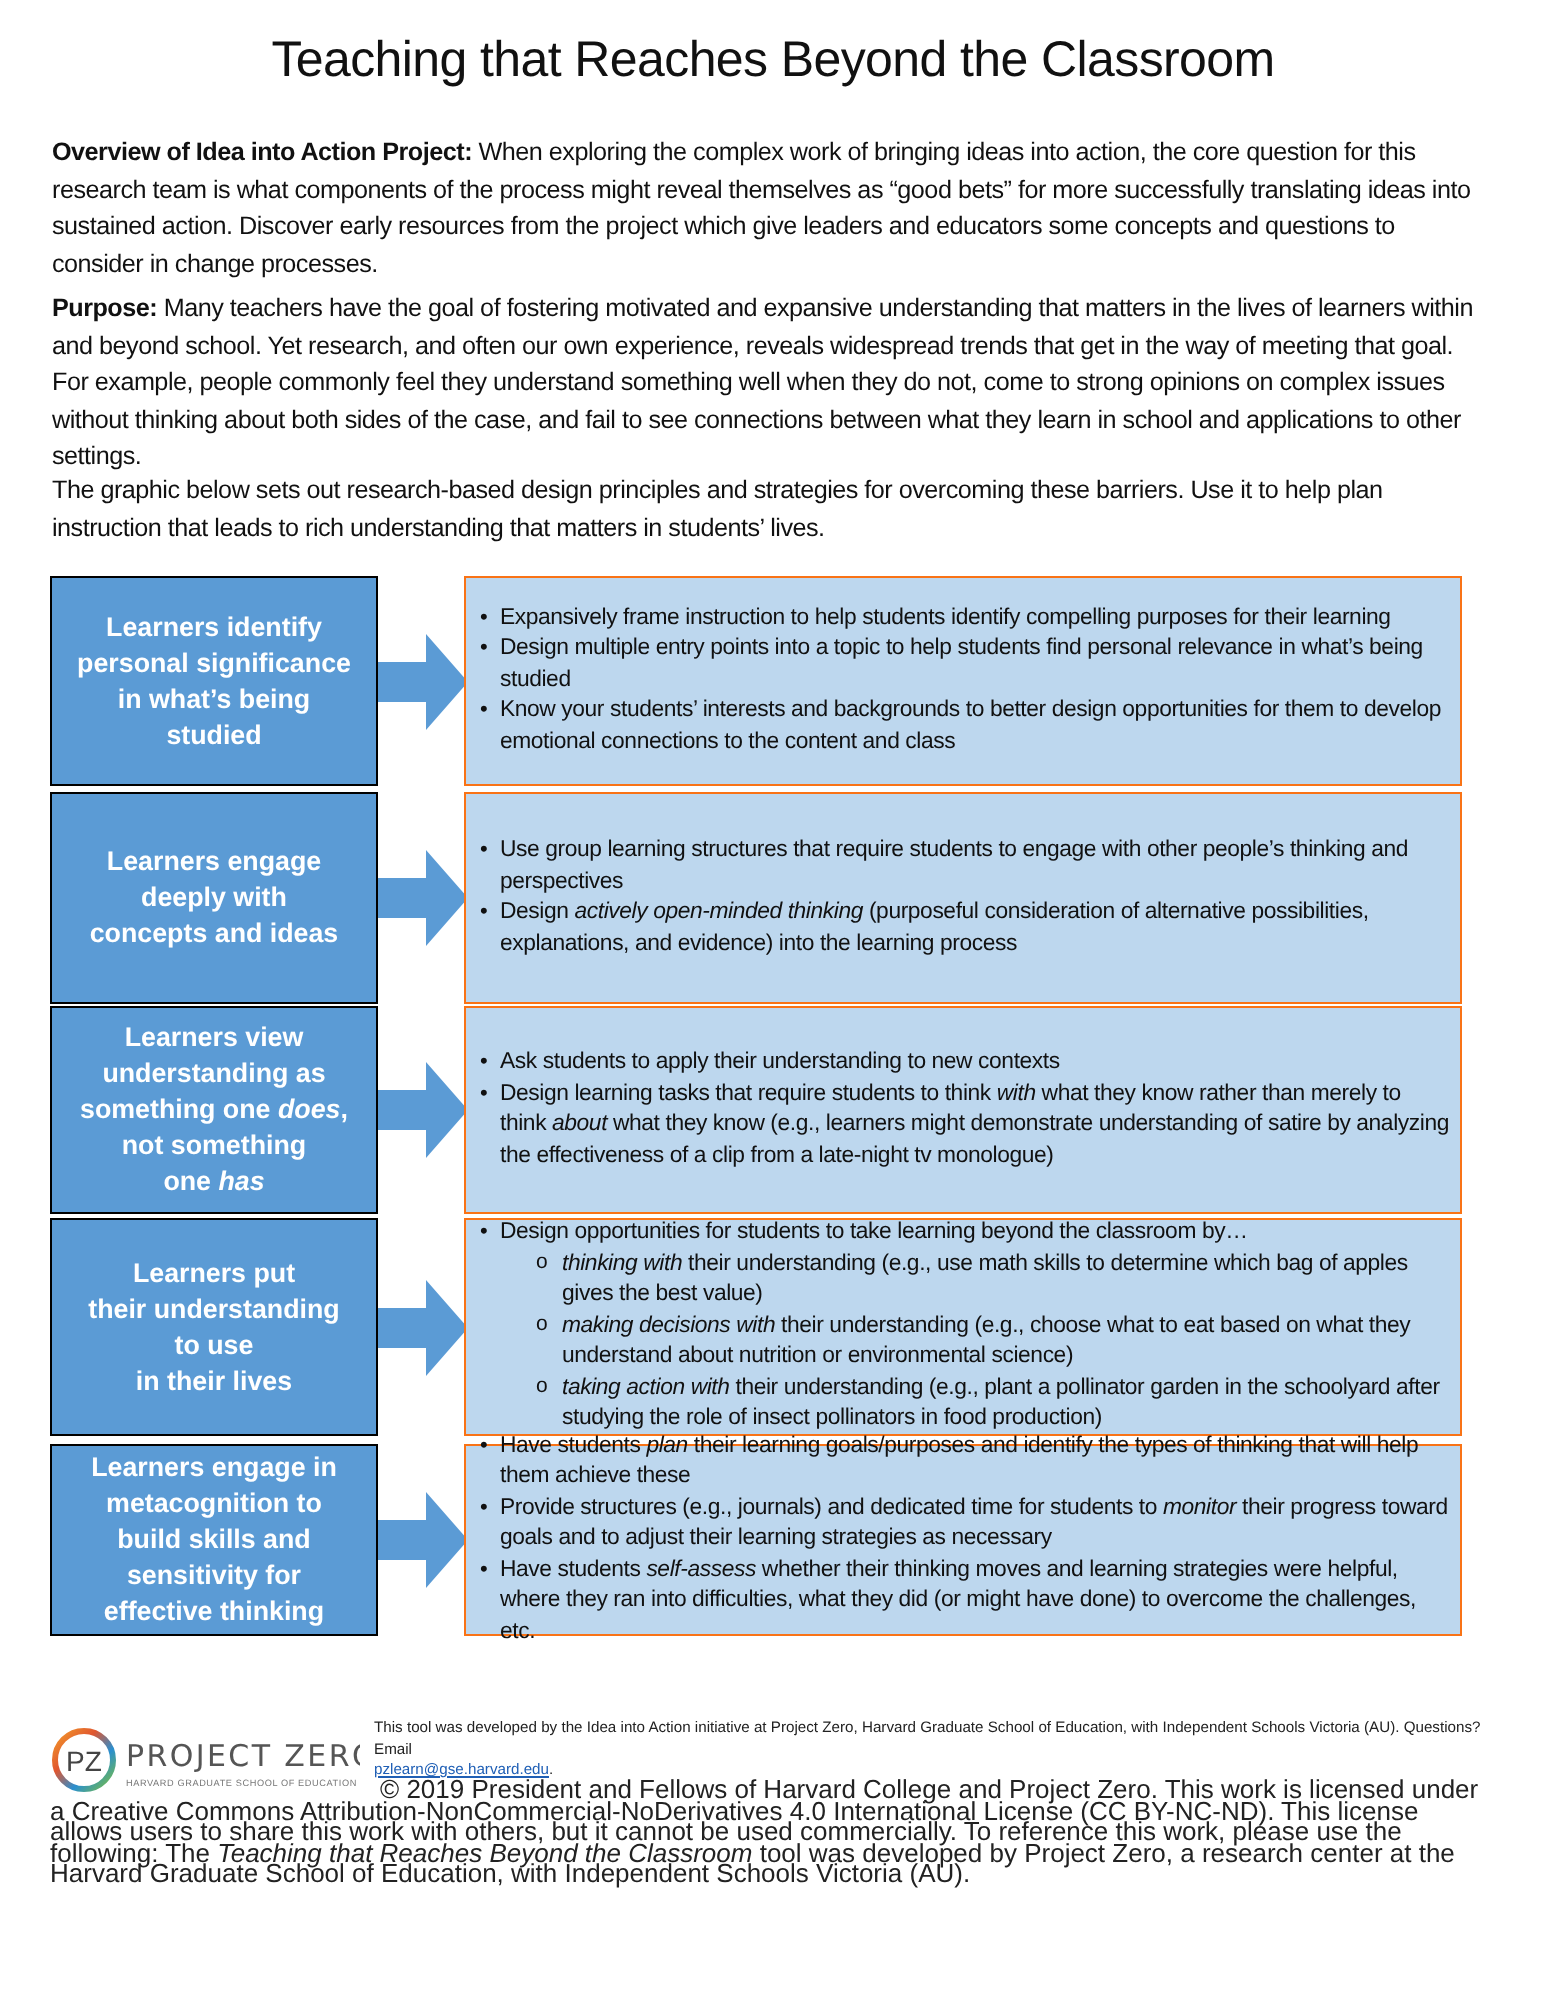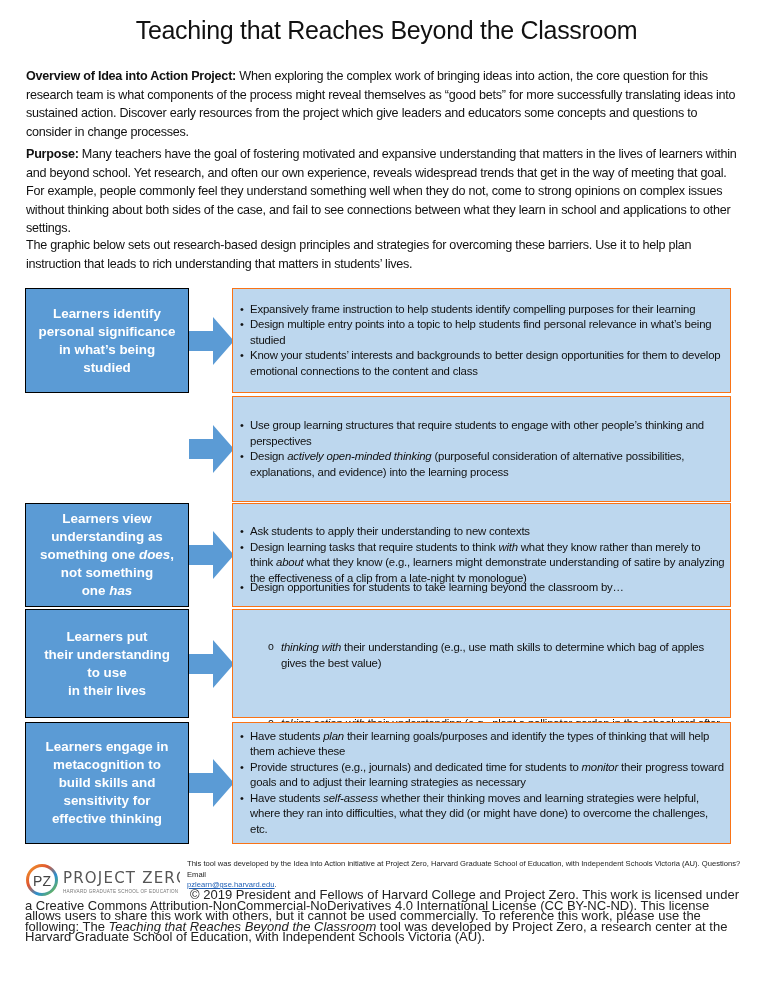--- a/index.html
+++ b/index.html
@@ -12,29 +12,29 @@
     #purpose { top: 145px; }
     #graphic-intro { top: 236px; }
 
     .row { position: absolute; left: 25px; width: 706px; }
     .left-box { position: absolute; left: 0; top: 0; width: 164px; height: 100%; background: #5b9bd5; border: 1px solid #000000; display: flex; align-items: center; justify-content: center; text-align: center; color: #ffffff; font-weight: bold; font-size: 13.4px; line-height: 18px; padding: 0 6px; }
     .arrow { position: absolute; left: 164px; top: 50%; width: 45px; height: 48px; transform: translateY(-50%); }
     .right-box { position: absolute; left: 207px; top: 0; width: 499px; height: 100%; background: #bdd7ee; border: 1px solid #f97316; display: flex; flex-direction: column; justify-content: center; padding: 0 4px 0 6px; font-size: 11.4px; line-height: 15.5px; letter-spacing: -0.2px; color: #111; }
     .right-box ul { list-style: none; }
     .right-box li.b { position: relative; padding-left: 11px; }
     .right-box li.b::before { content: "•"; position: absolute; left: 1px; top: 0; font-size: 11px; }
-    .right-box li.s { position: relative; padding-left: 42px; margin-top: 45px; }
+    .right-box li.s { position: relative; padding-left: 42px; }
     .right-box li.s::before { content: "o"; position: absolute; left: 29px; top: -1px; font-size: 10.5px; }
     .right-box i { font-style: italic; }
 
     #row-1 { top: 288px; height: 105px; }
     #row-2 { top: 396px; height: 106px; }
     #row-3 { top: 503px; height: 104px; }
     #row-4 { top: 609px; height: 109px; }
-    #row-5 { top: 722px; height: 122px; }
+    #row-5 { top: 722px; height: 96px; }
 
     .footer-logo { position: absolute; left: 25px; top: 862px; width: 155px; height: 36px; }
     .footer-text1 { position: absolute; left: 187px; top: 859px; width: 560px; font-size: 7.6px; line-height: 10.5px; color: #222; }
     .footer-text1 a { color: #1f5fb5; text-decoration: underline; text-align: center; }
     .footer-text2 { position: absolute; left: 25px; top: 890px; width: 720px; font-size: 13px; line-height: 10.5px; color: #222; }
     .footer-text2 .indent { display: inline-block; width: 165px; }
     .footer-text2 i { font-style: italic; }
   </style>
 </head>
 <body>
@@ -62,20 +62,27 @@
   <div class="right-box">
     <ul>
       <li class="b">Expansively frame instruction to help students identify compelling purposes for their learning</li>
       <li class="b">Design multiple entry points into a topic to help students find personal relevance in what’s being studied</li>
       <li class="b">Know your students’ interests and backgrounds to better design opportunities for them to develop emotional connections to the content and class</li>
     </ul>
   </div>
 </div>
 
 <div class="row" id="row-2">
+  <div class="left-box">
+    <div>
+      <span>Learners engage</span><br>
+      <span>deeply with</span><br>
+      <span>concepts and ideas</span>
+    </div>
+  </div>
   <svg class="arrow" viewBox="0 0 45 48">
       <polygon points="0,14 24,14 24,0 45,24 24,48 24,34 0,34" fill="#5b9bd5"></polygon>
     </svg>
   <div class="right-box">
     <ul>
       <li class="b">Use group learning structures that require students to engage with other people’s thinking and perspectives</li>
       <li class="b"><span>Design </span><i>actively open-minded thinking</i><span> (purposeful consideration of alternative possibilities, explanations, and evidence) into the learning process</span></li>
     </ul>
   </div>
 </div>
@@ -110,20 +117,21 @@
       <span>in their lives</span>
     </div>
   </div>
   <svg class="arrow" viewBox="0 0 45 48">
       <polygon points="0,14 24,14 24,0 45,24 24,48 24,34 0,34" fill="#5b9bd5"></polygon>
     </svg>
   <div class="right-box">
     <ul>
       <li class="b">Design opportunities for students to take learning beyond the classroom by…</li>
       <li class="s"><i>thinking with</i><span> their understanding (e.g., use math skills to determine which bag of apples gives the best value)</span></li>
+      <li class="s"><i>making decisions with</i><span> their understanding (e.g., choose what to eat based on what they understand about nutrition or environmental science)</span></li>
       <li class="s"><i>taking action with</i><span> their understanding (e.g., plant a pollinator garden in the schoolyard after studying the role of insect pollinators in food production)</span></li>
     </ul>
   </div>
 </div>
 
 <div class="row" id="row-5">
   <div class="left-box">
     <div>
       <span>Learners engage in</span><br>
       <span>metacognition to</span><br>

